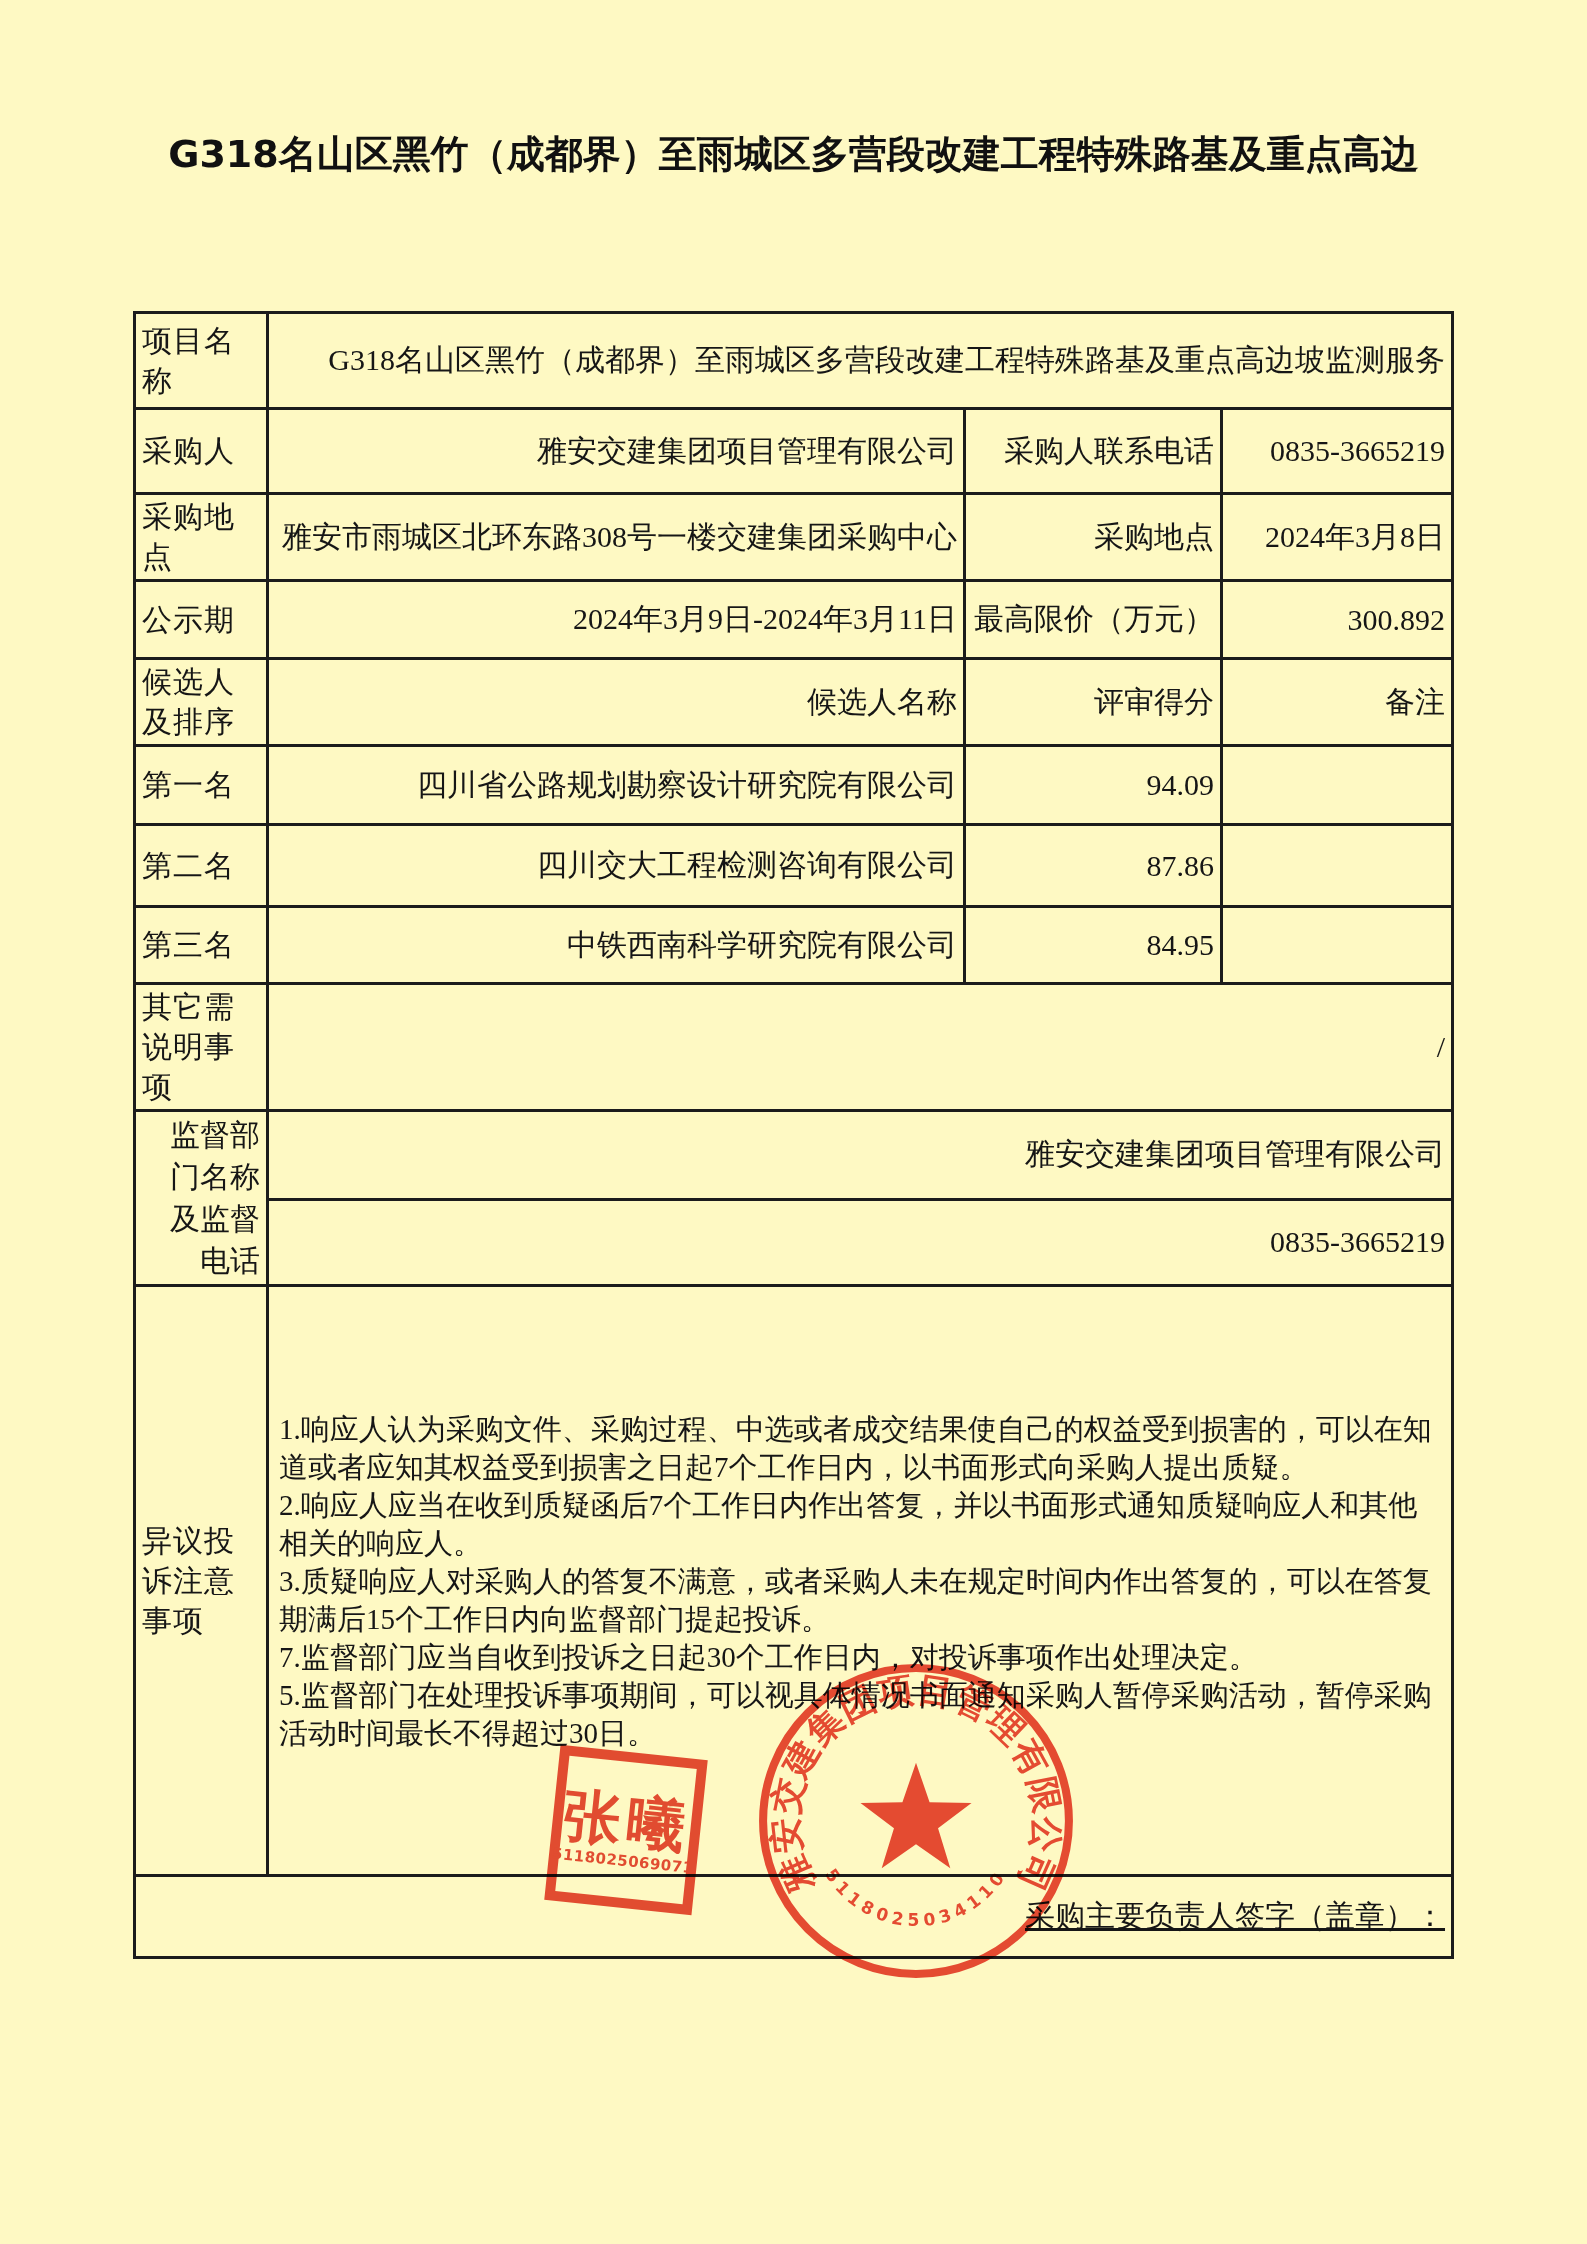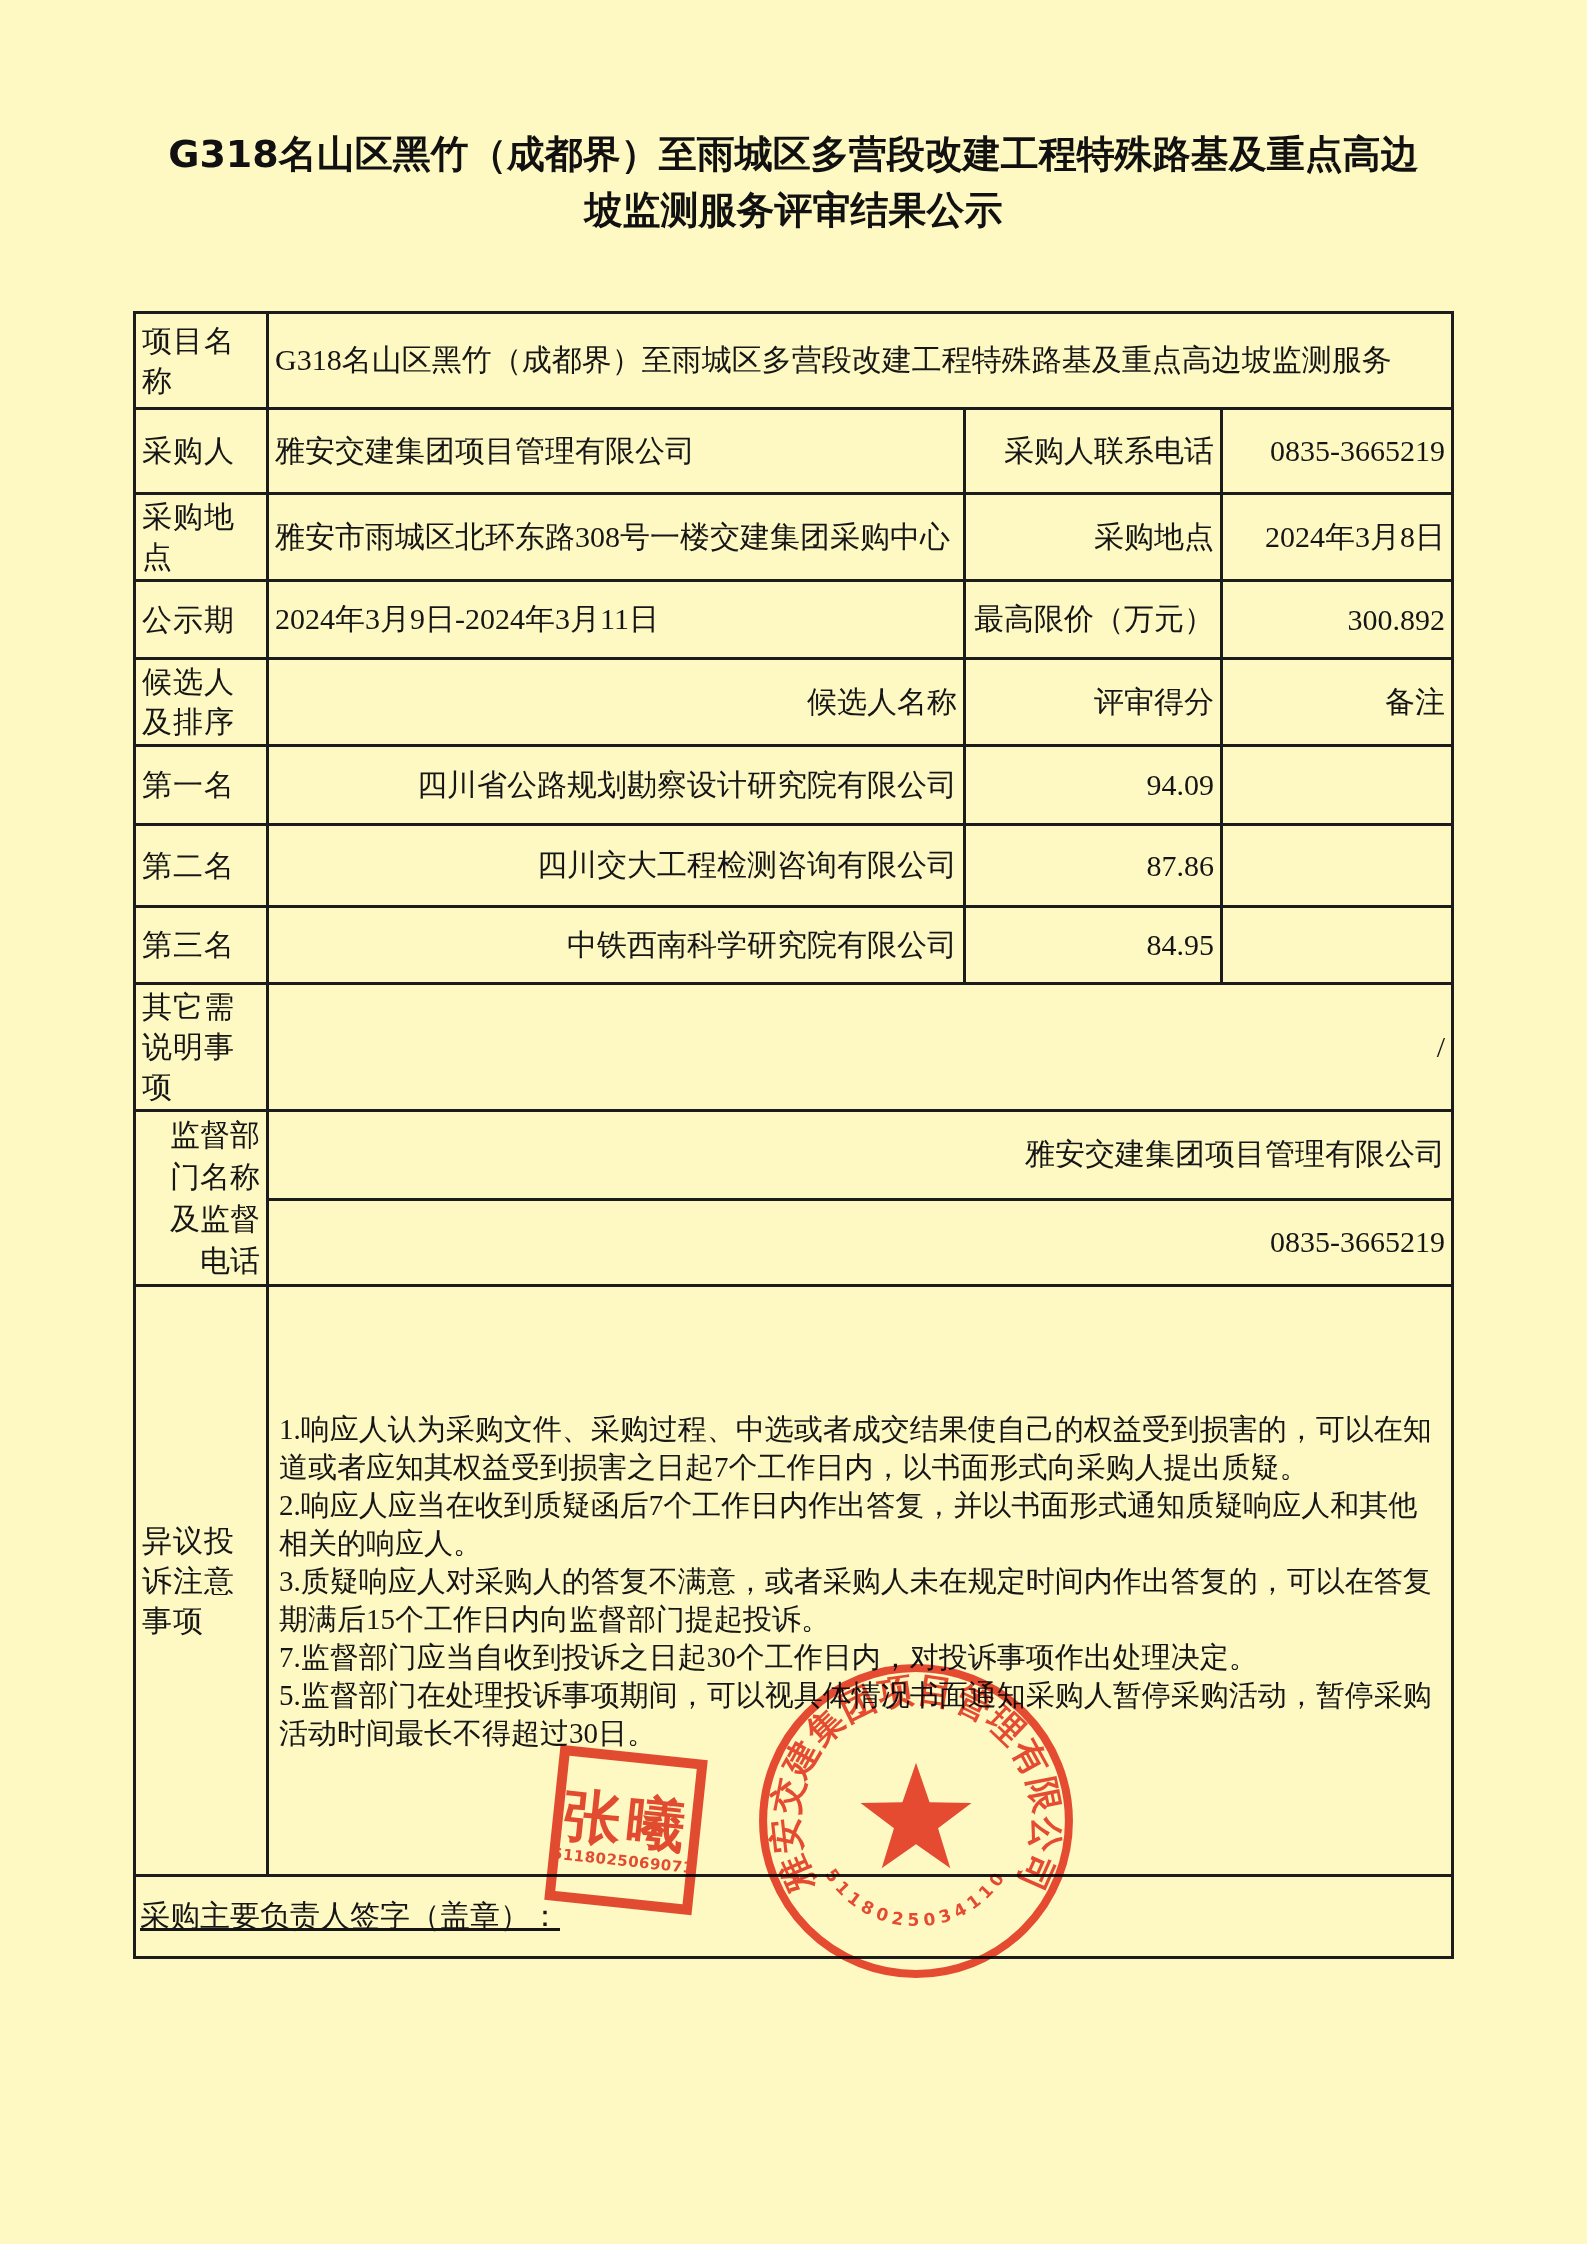--- a/index.html
+++ b/index.html
@@ -30,21 +30,21 @@
     font-size:30px;
     color:#161616;
   }
   table.main td{
     border:3px solid #1c1c1c;
     vertical-align:middle;
     padding:2px 6px;
     overflow:hidden;
   }
   td.lbl{ text-align:left; padding-left:7px; padding-right:2px; letter-spacing:1px; line-height:40px;}
-  td.val-left{ text-align:left; padding-left:9px;}
+  td.val-left{ text-align:right; padding-left:9px;}
   td.ctr{ text-align:right; padding-left:2px; padding-right:2px;}
   td.supv-lbl{ text-align:right; line-height:42px; padding-left:4px; padding-right:4px;}
   .objection-cell{ padding:10px 8px 10px 10px !important;}
   .objection-text{ font-size:29px; line-height:38px; text-align:left;}
   .objection-text div{ margin:0;}
   tr.r-project{height:96px;}
   tr.r-purchaser{height:85px;}
   tr.r-location{height:84px;}
   tr.r-publicity{height:78px;}
   tr.r-candhdr{height:72px;padding-left:7px;}
@@ -84,21 +84,20 @@
     width:332px; height:332px;
   }
 </style>
 </head>
 <body>
 
 <div class="page">
 
   <div class="doc-title">
     <div>G318名山区黑竹（成都界）至雨城区多营段改建工程特殊路基及重点高边</div>
-    <div>坡监测服务评审结果公示</div>
   </div>
 
   <table class="main">
     <colgroup>
       <col style="width:133px">
         <col style="width:697px">
         <col style="width:257px">
         <col style="width:231px">
     </colgroup>
 

